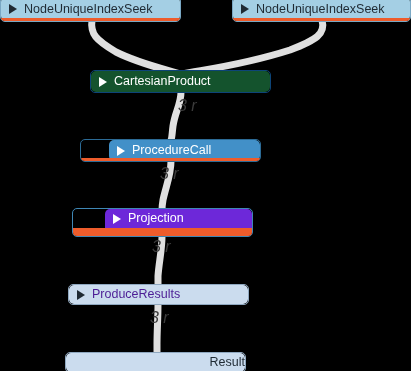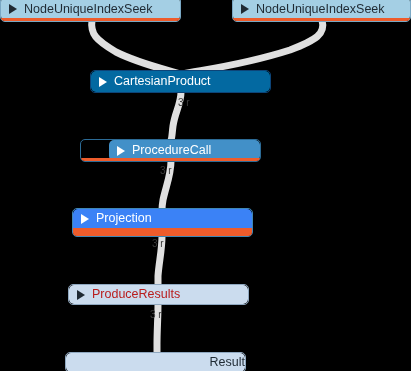--- a/index.html
+++ b/index.html
@@ -56,24 +56,25 @@
     white-space: nowrap;
   }
   .underbar {
     position: absolute;
     left: 0;
     bottom: 0;
     width: 100%;
   }
   .edge-label {
     position: absolute;
-    font-size: 10px;
+    font-size: 16px;
     color: #3b3b3b;
     white-space: nowrap;
     line-height: 1;
+    font-style: italic;
   }
 </style>
 </head>
 <body>
 
 <div id="canvas">
 
   <svg id="edge-layer" viewBox="0 0 411 371" xmlns="http://www.w3.org/2000/svg">
     <g fill="none" stroke="#e0e0e0" stroke-width="7" stroke-linecap="round">
       <path d="M 92 20 C 90 34 96 40 116 52 C 140 64 168 70 180 74"></path>
@@ -95,46 +96,46 @@
 
   <div class="node" style="left:232px; top:-4px; width:179px; height:26px; border:1px solid #7aa8c4;">
     <div class="node-body" style="background:#a4cfe4;">
       <span class="tri" style="color:#1f2a33;"></span>
       <span class="node-label" style="color:#1f2a33;">NodeUniqueIndexSeek</span>
     </div>
     <div class="underbar" style="height:3px; background:#ee5c2b;"></div>
   </div>
 
   <div class="node" style="left:90px; top:70px; width:181px; height:23px; border:1px solid #0d4478;">
-    <div class="node-body" style="background:#0369a1;">
+    <div class="node-body" style="background:#14532d;">
       <span class="tri" style="color:#ffffff;"></span>
       <span class="node-label" style="color:#ffffff;">CartesianProduct</span>
     </div>
   </div>
 
   <div class="node" style="left:80px; top:139px; width:181px; height:23px; border:1px solid #2c6b96;">
     <div class="node-body" style="background:#4290c8;margin-left:28px;">
       <span class="tri" style="color:#ffffff;"></span>
       <span class="node-label" style="color:#ffffff;">ProcedureCall</span>
     </div>
     <div class="underbar" style="height:3px; background:#ee5c2b;"></div>
   </div>
 
   <div class="node" style="left:72px; top:208px; width:181px; height:29px; border:1px solid #3f87b5;">
-    <div class="node-body" style="background:#3b82f6; padding-bottom:8px;">
+    <div class="node-body" style="background:#6d28d9; padding-bottom:8px;margin-left:32px;">
       <span class="tri" style="color:#ffffff;"></span>
       <span class="node-label" style="color:#ffffff;">Projection</span>
     </div>
     <div class="underbar" style="height:8px; background:#ee5c2b;"></div>
   </div>
 
   <div class="node" style="left:68px; top:284px; width:181px; height:21px; border:1px solid #8fa8c0;">
     <div class="node-body" style="background:#cbdcee;">
       <span class="tri" style="color:#1f2a33;"></span>
-      <span class="node-label" style="color:#b91c1c;">ProduceResults</span>
+      <span class="node-label" style="color:#4c1d95;">ProduceResults</span>
     </div>
   </div>
 
   <div class="node" style="left:65px; top:352px; width:181px; height:21px; border:1px solid #8fa8c0;">
     <div class="node-body" style="background:#cbdcee; padding-left:29px;justify-content:flex-end;">
       <span class="node-label" style="color:#1f2a33;">Result</span>
     </div>
   </div>
 
   <span class="edge-label" style="left:178px; top:98px;">3 r</span>

